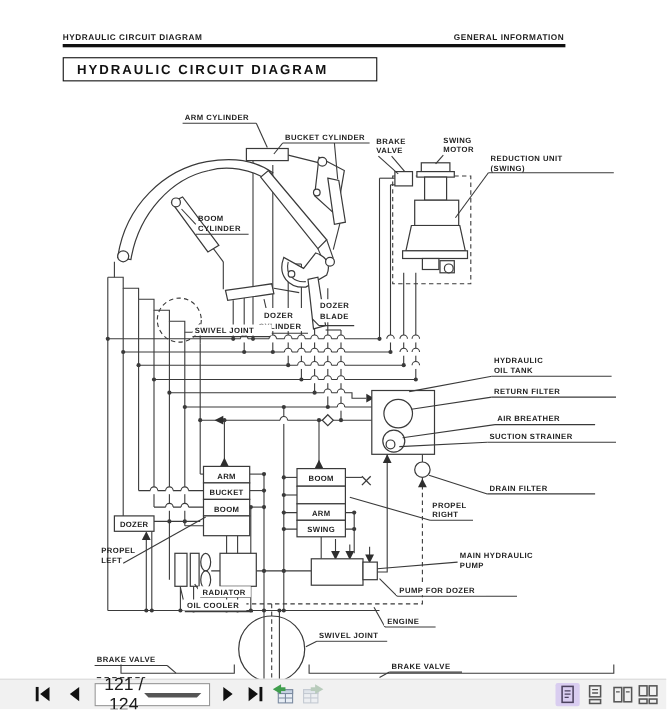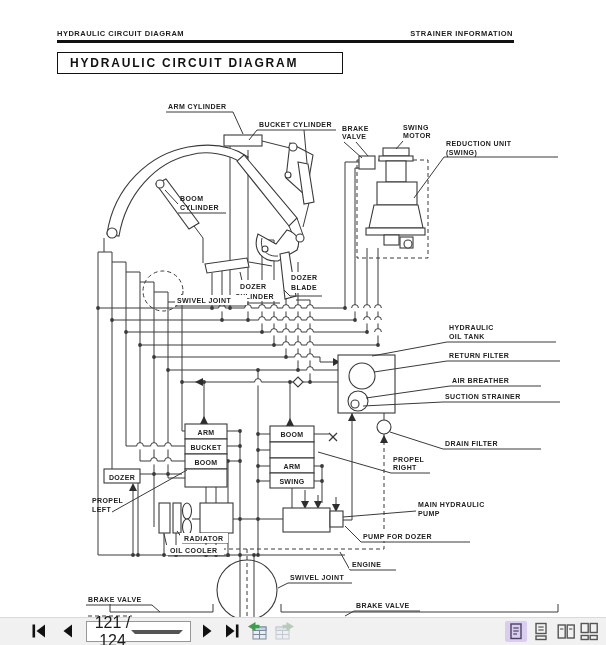--- a/index.html
+++ b/index.html
@@ -42,21 +42,21 @@
        padding:0;cursor:pointer;border-radius:2px;}
   .viewbtn.sel{background:#d9cdf0;}
 </style>
 </head>
 <body>
 
 <div id="app">
 
   <div class="hdr">
     <span>HYDRAULIC CIRCUIT DIAGRAM</span>
-    <span>STRAINER INFORMATION</span>
+    <span>GENERAL INFORMATION</span>
   </div>
   <div class="hdr-rule"></div>
   <div class="title-box">
     <span>HYDRAULIC CIRCUIT DIAGRAM</span>
   </div>
 
   <svg class="diagram" viewBox="0 0 606 618">
 
     <g>
       <circle class="cmp" cx="247" cy="590" r="30"></circle>

